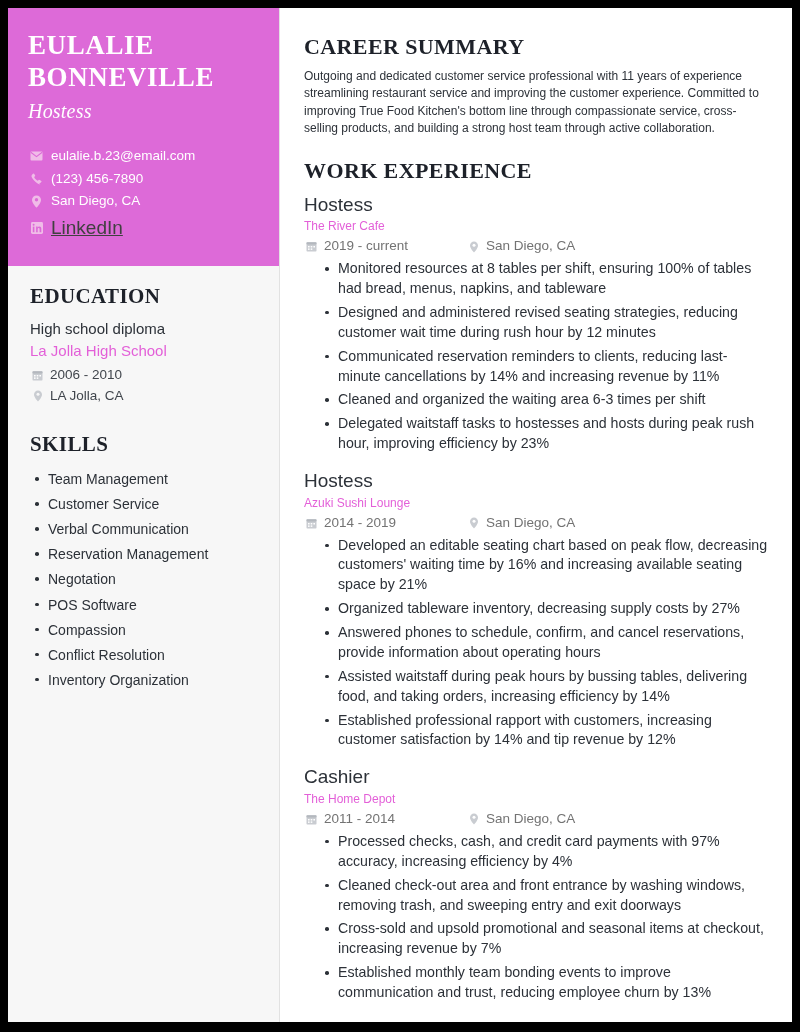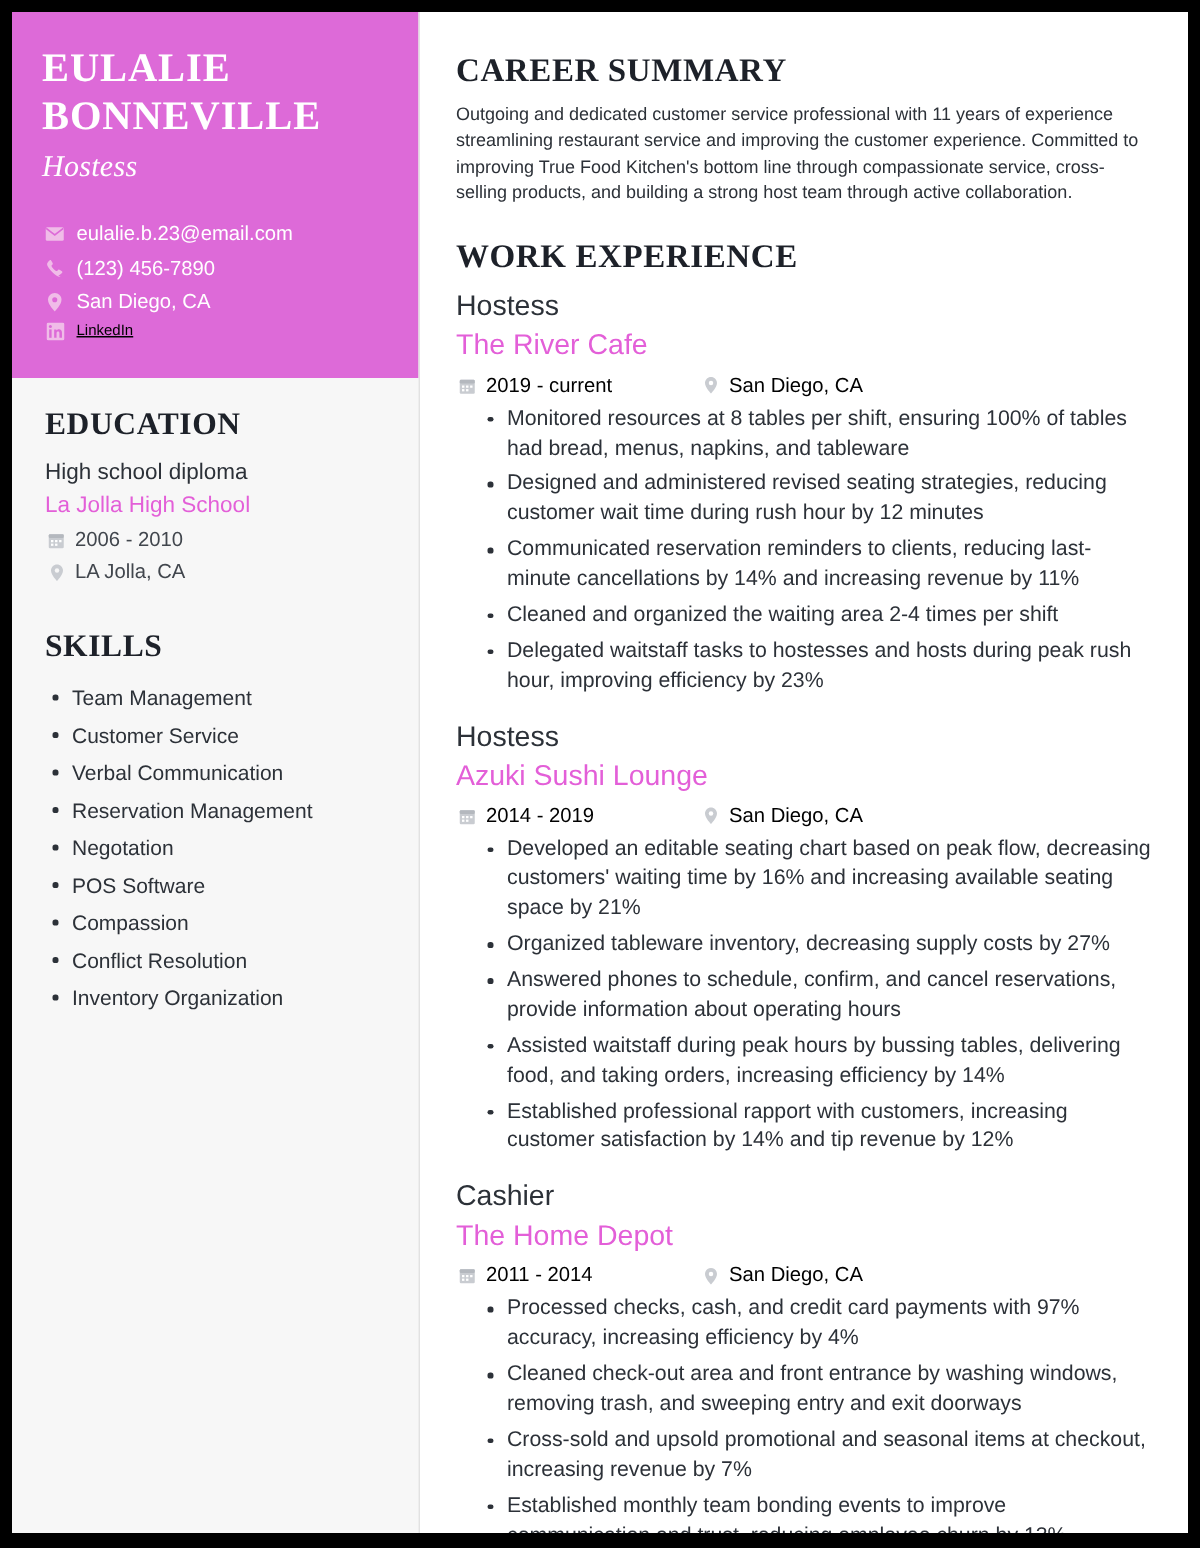--- a/index.html
+++ b/index.html
@@ -75,23 +75,23 @@
     flex: 0 0 17px;
     display: inline-flex;
     align-items: center;
     justify-content: center;
     margin-right: 6px;
   }
 
   .contact-row .ico svg { display: block; }
 
   .contact-link {
-    color: #000000;
+    color: #404040;
     text-decoration: underline;
-    font-size: 10px;
+    font-size: 19px;
   }
 
   .sidebar-body {
     padding: 18px 20px 20px 22px;
   }
 
   .side-heading {
     font-family: "Liberation Serif", serif;
     font-weight: bold;
     font-size: 21px;
@@ -190,31 +190,31 @@
   .job { margin-bottom: 2px; }
   .job + .job { margin-top: 14px; }
 
   .job-title {
     font-size: 19px;
     color: #2c3138;
     line-height: 1.35;
   }
 
   .job-company {
-    font-size: 19px;
+    font-size: 12px;
     color: #e35fd8;
     line-height: 1.5;
     margin-bottom: 1px;
   }
 
   .job-meta {
     display: flex;
     align-items: flex-end;
     font-size: 13.5px;
-    color: #000000;
+    color: #737373;
     line-height: 1.55;
     margin-bottom: 2px;
   }
 
   .job-meta .date-cell {
     display: flex;
     align-items: center;
     width: 162px;
     flex: 0 0 162px;
   }
@@ -400,21 +400,21 @@
                   <circle cx="5" cy="4.3" r="1.5" fill="#ffffff"></circle>
                 </svg>
             </span>
             <span>San Diego, CA</span>
           </span>
         </div>
         <ul class="bullets">
           <li>Monitored resources at 8 tables per shift, ensuring 100% of tables had bread, menus, napkins, and tableware</li>
           <li>Designed and administered revised seating strategies, reducing customer wait time during rush hour by 12 minutes</li>
           <li>Communicated reservation reminders to clients, reducing last-minute cancellations by 14% and increasing revenue by 11%</li>
-          <li>Cleaned and organized the waiting area 2-4 times per shift</li>
+          <li>Cleaned and organized the waiting area 6-3 times per shift</li>
           <li>Delegated waitstaff tasks to hostesses and hosts during peak rush hour, improving efficiency by 23%</li>
         </ul>
       </article>
 
       <article class="job">
         <div class="job-title">Hostess</div>
         <div class="job-company">Azuki Sushi Lounge</div>
         <div class="job-meta">
           <span class="date-cell">
             <span class="ico">

